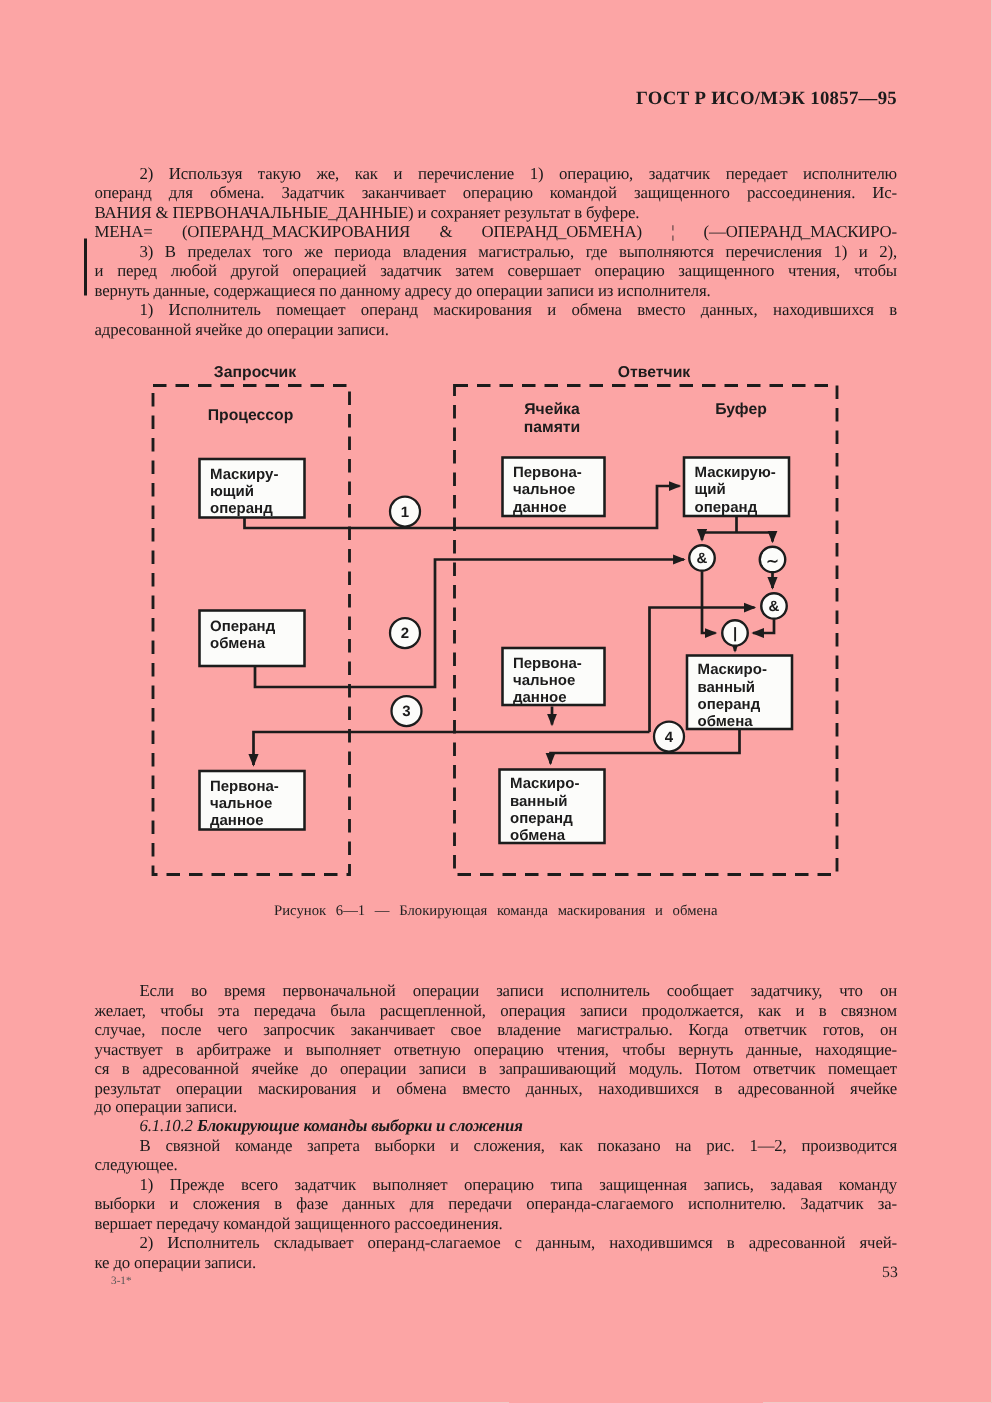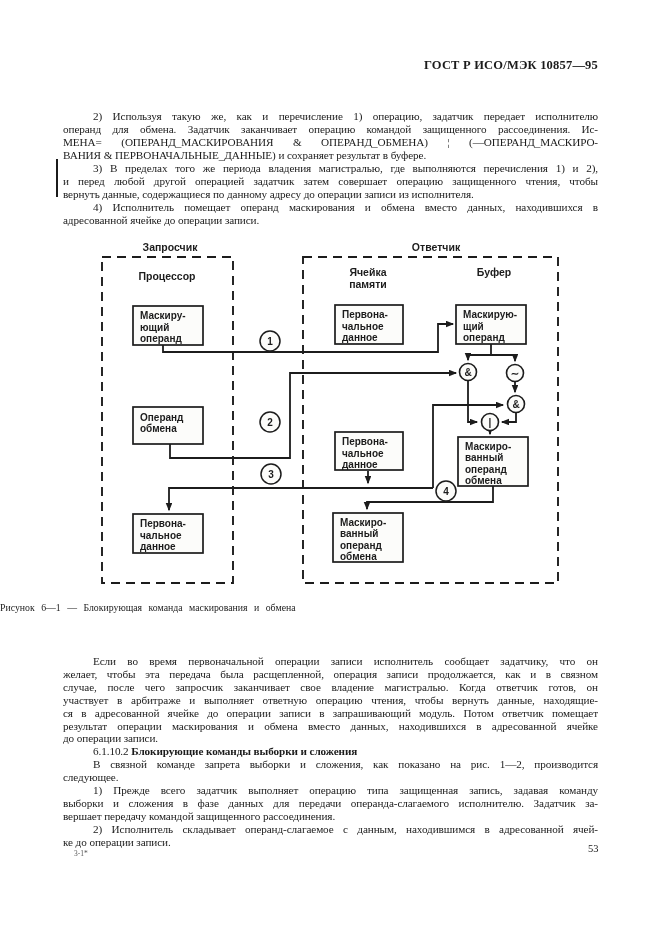--- a/index.html
+++ b/index.html
@@ -1,44 +1,44 @@
 <!DOCTYPE html>
 <html><head>
 <meta charset="utf-8">
 <style>
   html,body { margin:0; padding:0; background:#e8e8e4; }
   .page {
     position:relative; width:661px; height:935px; margin:0 auto;
-    background:#ffffff; color:#1b1b1b;
+    background:#fca5a5; color:#1b1b1b;
     font-family:"Liberation Serif", serif;
     overflow:hidden;
   }
   .std-header {
     position:absolute; top:58px; left:63px; width:535px;
     text-align:right; font-weight:bold; font-size:12.5px; letter-spacing:0.2px;
   }
   .text-block { position:absolute; left:63px; width:535px;margin-top:24px; }
   #top-text   { top:86px; }
   #bottom-text{ top:631px; }
   .line {
     font-size:11.2px; line-height:13px; letter-spacing:-0.1px;
     text-align:justify; text-align-last:justify;
   }
   #bottom-text .line { line-height:12.9px; }
   .line.last  { text-align-last:left; }
   .line.indent{ text-indent:30px; }
-  .heading-line { font-weight:normal; }
+  .heading-line { font-weight:normal;font-style:italic; }
   .heading-title { font-weight:bold; }
   .change-bar {
     position:absolute; left:56px; top:159px; width:2px; height:38px;
     background:#1b1b1b;
   }
   .caption {
     position:absolute; top:602px; left:0; width:661px;
-    font-size:9.8px; word-spacing:4px; color:#222;
+    text-align:center; font-size:9.8px; word-spacing:4px; color:#222;
   }
   .footer-sig  { position:absolute; left:62px; top:849px; font-size:7.5px; color:#555;margin-left:12px; }
   .footer-page { position:absolute; left:588px; top:843px; font-size:10.5px;font-family:Liberation Serif, serif; }
   svg.figure {
     position:absolute; left:0; top:0; width:661px; height:935px;
     pointer-events:none;
   }
   .box       { fill:#fcfcfa; stroke:#1c1c1c; stroke-width:1.7; }
   .dashedbox { fill:none; stroke:#1c1c1c; stroke-width:1.9; stroke-dasharray:9 6; }
   .wire      { fill:none; stroke:#1c1c1c; stroke-width:1.8; }
@@ -60,26 +60,26 @@
 </head>
 <body>
 
 <div class="page">
 
   <div class="std-header">ГОСТ Р ИСО/МЭК 10857—95</div>
 
   <div class="text-block" id="top-text">
       <div class="line indent">2) Используя такую же, как и перечисление 1) операцию, задатчик передает исполнителю</div>
       <div class="line">операнд для обмена. Задатчик заканчивает операцию командой защищенного рассоединения. Ис-</div>
+      <div class="line last">ВАНИЯ &amp; ПЕРВОНАЧАЛЬНЫЕ_ДАННЫЕ) и сохраняет результат в буфере.</div>
       <div class="line">МЕНА= (ОПЕРАНД_МАСКИРОВАНИЯ &amp; ОПЕРАНД_ОБМЕНА) ¦ (—ОПЕРАНД_МАСКИРО-</div>
-      <div class="line last">ВАНИЯ &amp; ПЕРВОНАЧАЛЬНЫЕ_ДАННЫЕ) и сохраняет результат в буфере.</div>
       <div class="line indent">3) В пределах того же периода владения магистралью, где выполняются перечисления 1) и 2),</div>
       <div class="line">и перед любой другой операцией задатчик затем совершает операцию защищенного чтения, чтобы</div>
       <div class="line last">вернуть данные, содержащиеся по данному адресу до операции записи из исполнителя.</div>
-      <div class="line indent">4) Исполнитель помещает операнд маскирования и обмена вместо данных, находившихся в</div>
+      <div class="line indent">1) Исполнитель помещает операнд маскирования и обмена вместо данных, находившихся в</div>
       <div class="line last">адресованной ячейке до операции записи.</div>
     </div>
 
   <div class="change-bar"></div>
 
   <svg class="figure" viewBox="0 0 661 935">
     <defs>
       <marker id="arr" viewBox="0 0 8 8" refX="6.5" refY="3" markerWidth="9" markerHeight="9" orient="auto" markerUnits="userSpaceOnUse">
         <path d="M0,0 L7.5,3 L0,6 Z" fill="#1c1c1c"></path>
       </marker>

